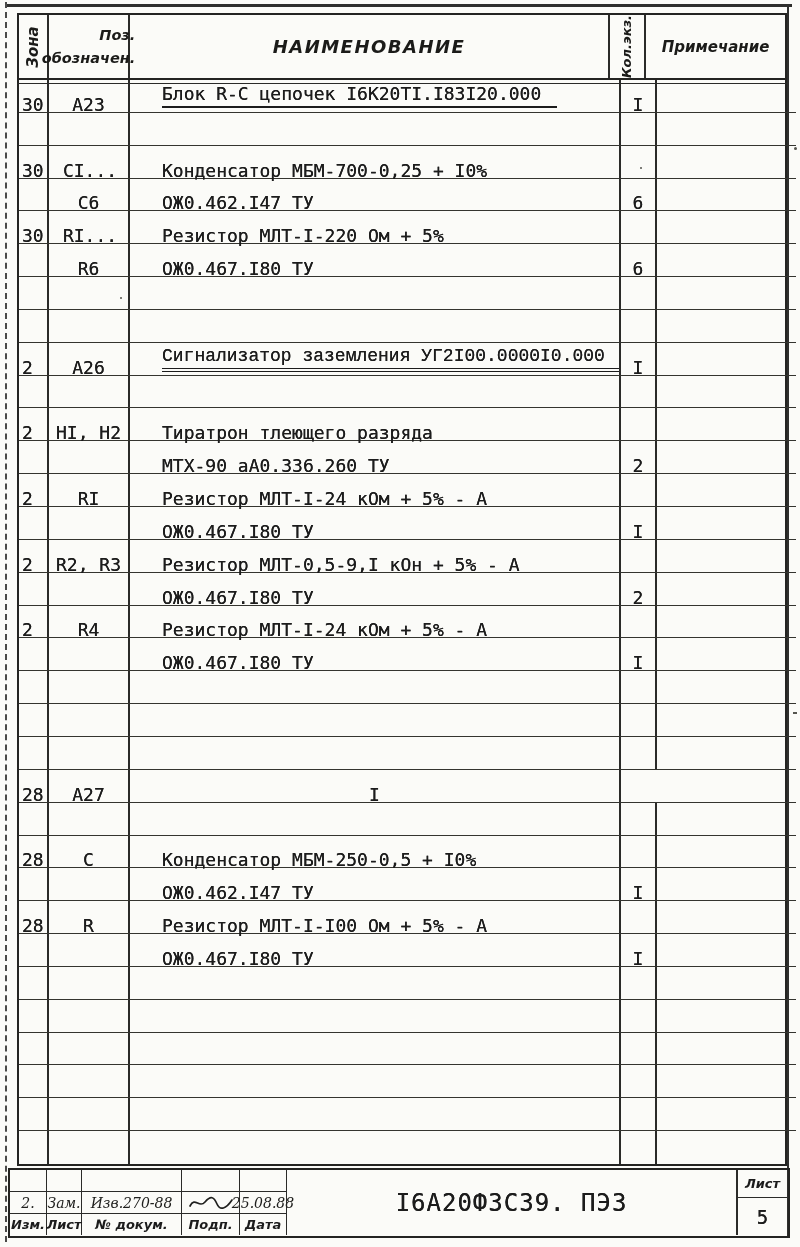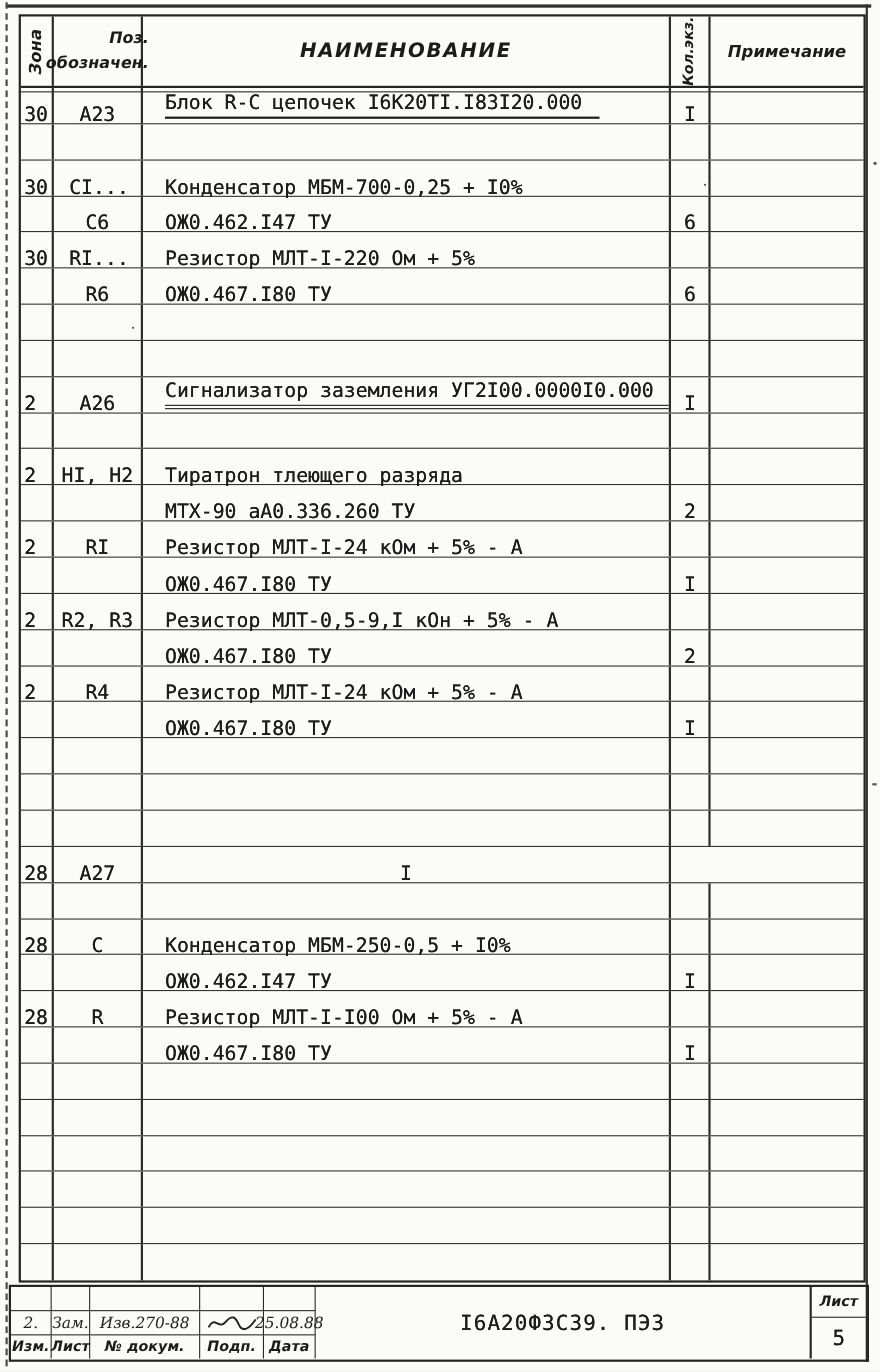--- a/index.html
+++ b/index.html
@@ -29,31 +29,31 @@
     border-top:1.5px solid #2b2b29;
   }
   .tbody { flex:1; display:grid; grid-template-rows:repeat(33, 1fr); }
   .trow  { display:grid; grid-template-columns:30px 81px 1fr 36px 139px; border-bottom:1.5px solid #34342f; }
   .trow:last-child { border-bottom:none; }
   .cell  { box-sizing:border-box; display:flex; align-items:flex-end; overflow:visible; }
   .bR    { border-right:2px solid #2b2b29; }
   .c-zone { justify-content:flex-start; padding-left:3px; }
   .c-pos  { justify-content:center; }
   .c-pos.left { justify-content:center; padding-left:3px; }
-  .c-name { padding-left:20px; }
+  .c-name { padding-left:32px; }
   .c-qty  { justify-content:center; }
   .cell span {
     display:inline-block; font-size:18px; line-height:1; white-space:nowrap;
     margin-bottom:-2px; text-shadow:0 0 0.5px #1c1c1c;
   }
   .name-text.u-single {
     border-bottom:2.5px solid #1c1c1c; padding-bottom:3px; padding-right:16px; margin-bottom:4px;
   }
   .name-text.u-double {
-    border-bottom:4px double #1c1c1c; padding-bottom:3px; padding-right:14px; margin-bottom:3px;
+    border-bottom:4px double #1c1c1c; padding-bottom:3px; padding-right:14px; margin-bottom:3px;font-family:Liberation Mono, monospace;
   }
   
   .hl {
     font-family:"DejaVu Sans", sans-serif; font-style:italic; font-weight:bold;
     color:#1b1b19;
   }
   .hcell { box-sizing:border-box; display:flex; align-items:center; justify-content:center; }
   .vtext { transform:rotate(-90deg); white-space:nowrap; }
   .h-zona  { font-size:15px; }
   .h-pos   { font-size:14.5px; line-height:1.55; text-align:right; }
@@ -76,21 +76,21 @@
   .tb-cell.noB { border-bottom:none; }
   .hand {
     font-family:"DejaVu Serif", serif; font-style:italic; font-size:14px;
     white-space:nowrap; color:#20201e;
   }
   .tb-lab { font-family:"DejaVu Sans", sans-serif; font-style:italic; font-weight:bold; font-size:13px; white-space:nowrap; }
   .tb-center {
     position:absolute; left:277px; top:0; width:451px; height:65px;
     border-right:2px solid #2b2b29; box-sizing:border-box;
     display:flex; align-items:center; justify-content:center;
-    font-size:19px; letter-spacing:1px; text-shadow:0 0 0.5px #1c1c1c;
+    font-size:24px; letter-spacing:1px; text-shadow:0 0 0.5px #1c1c1c;
   }
   .tb-right { position:absolute; left:728px; top:0; width:49px; height:65px; }
   .tb-sheet-label {
     height:28px; box-sizing:border-box; border-bottom:1.5px solid #2b2b29;
     display:flex; align-items:center; justify-content:center;
   }
   .tb-sheet-num {
     height:37px; display:flex; align-items:center; justify-content:center;
     font-size:19px; text-shadow:0 0 0.5px #1c1c1c;
   }

